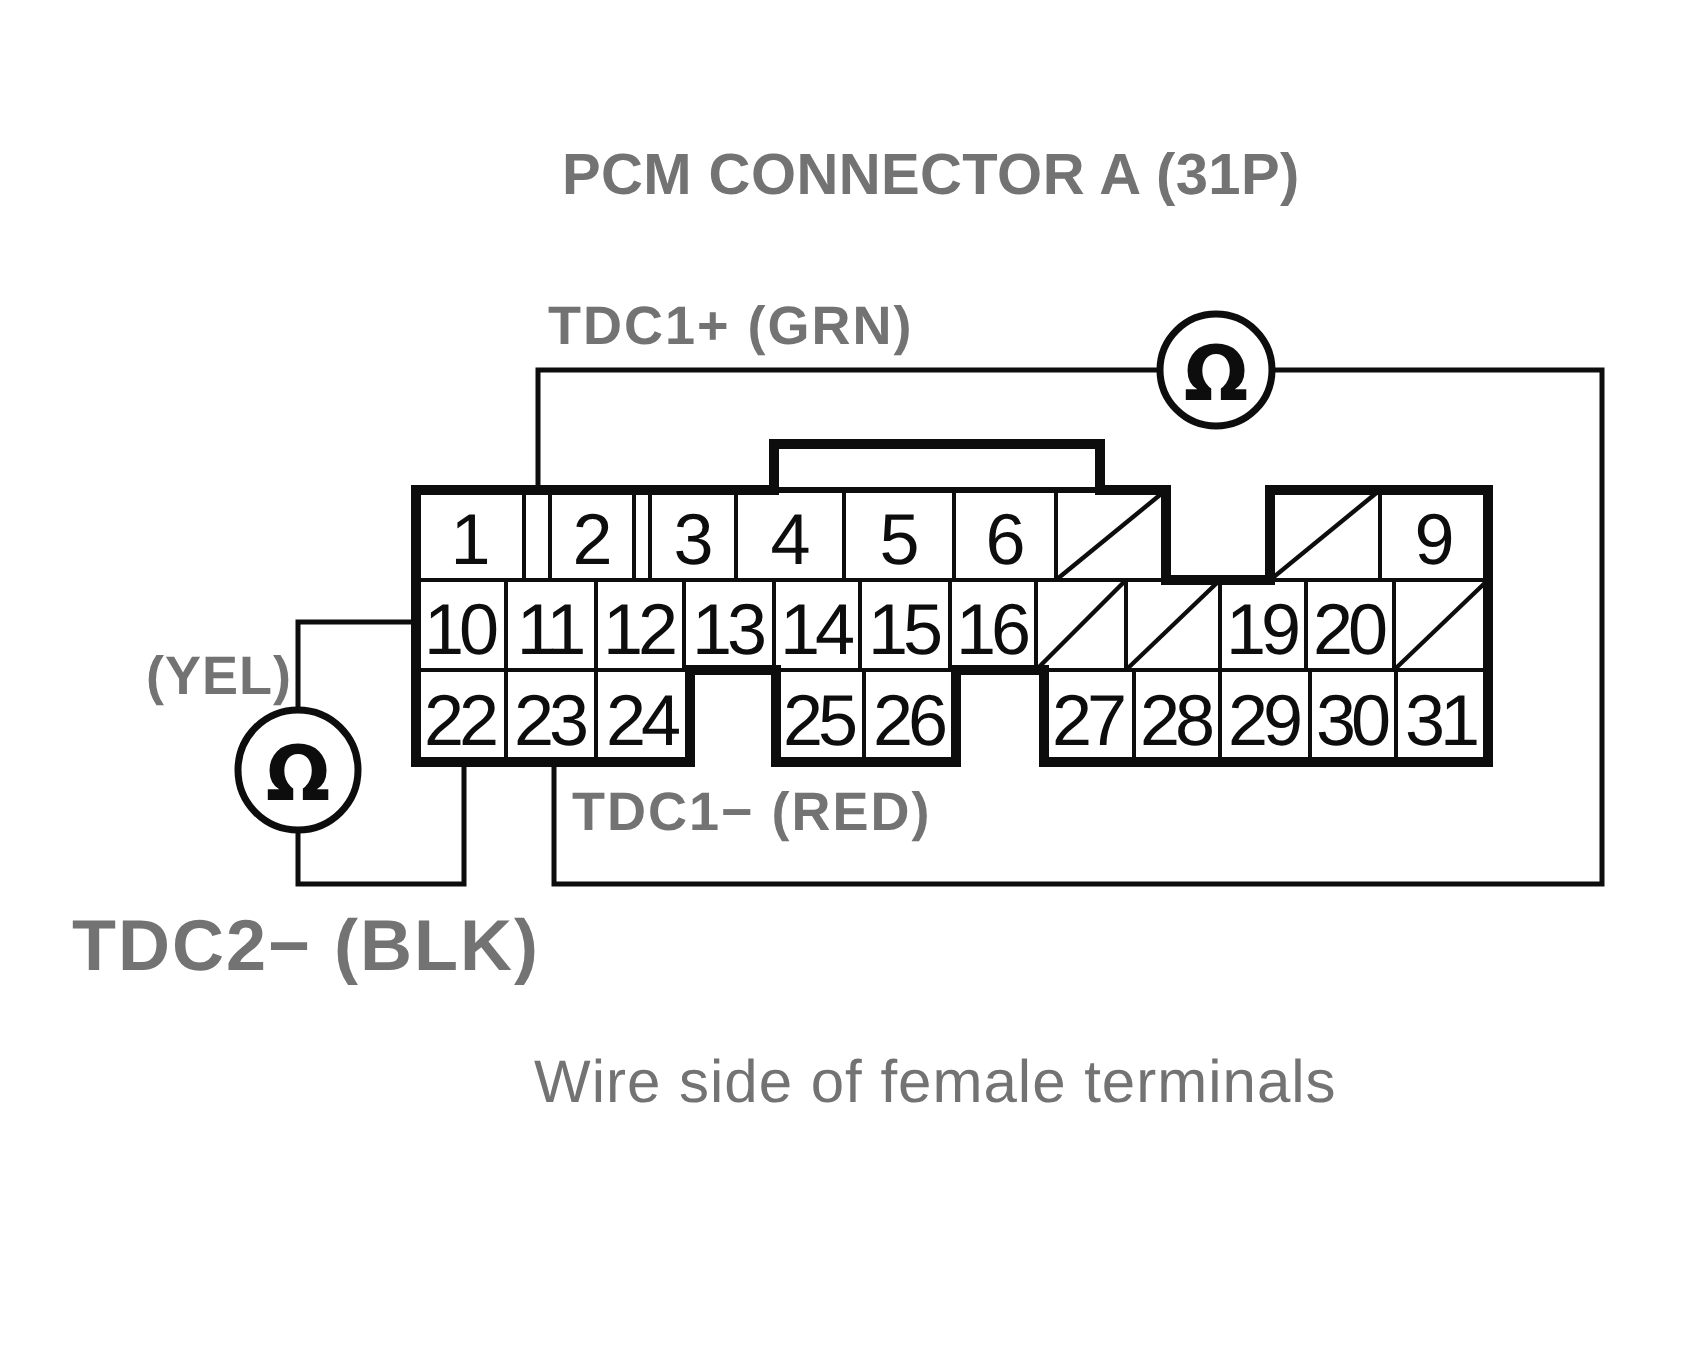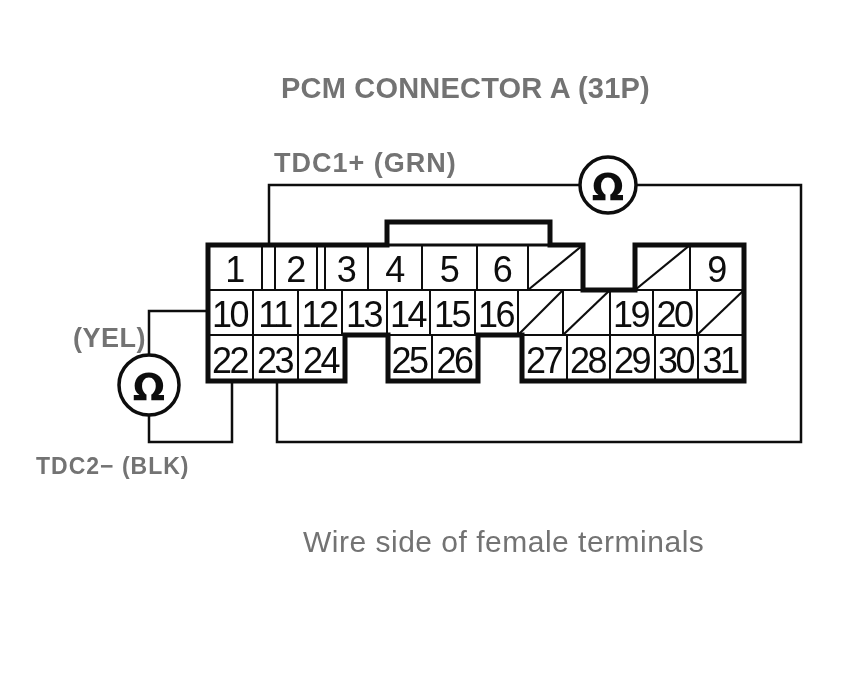--- a/index.html
+++ b/index.html
@@ -17,22 +17,22 @@
     white-space:nowrap;
     line-height:1;
     color:#737373;
   }
   .lbl.bold{font-weight:bold;}
   .title-lbl{left:281px;top:74px;font-size:29px;font-weight:bold;letter-spacing:0.2px;}
   .tdc1p-lbl{left:274px;top:150px;font-size:27px;letter-spacing:1px;text-align:right;}
   .tdc2p-lbl{left:73px;top:250px;font-size:27px;letter-spacing:0.5px;}
   .tdc2p-color-lbl{left:73px;top:279px;font-size:27px;letter-spacing:0.5px;margin-top:46px;}
   .tdc1m-lbl{left:286px;top:393px;font-size:27px;letter-spacing:1px;}
-  .tdc2m-lbl{left:36px;top:455px;font-size:23px;letter-spacing:1px;}
-  .caption-lbl{left:267px;top:527px;font-size:30px;letter-spacing:0.5px;margin-left:36px;}
+  .tdc2m-lbl{left:36px;top:455px;font-size:36px;letter-spacing:1px;}
+  .caption-lbl{left:267px;top:527px;font-size:30px;letter-spacing:0.5px;}
   .figid-lbl{left:32px;top:580px;font-size:23px;letter-spacing:0.5px;}
   .pin-num{
     font-family:"Liberation Sans",sans-serif;
     font-size:36px;
     letter-spacing:-2.5px;
     fill:#0d0d0d;
   }
   .ohm-sym{
     font-family:"DejaVu Sans",sans-serif;
     font-size:38px;
@@ -138,19 +138,20 @@
       <line class="stroke" stroke-width="3" x1="387" y1="245" x2="550" y2="245"></line>
     </g>
   </svg>
 
   <div class="lbl title-lbl">PCM CONNECTOR A (31P)</div>
 
   <div class="lbl bold tdc1p-lbl">TDC1+ (GRN)</div>
 
   <div class="lbl bold tdc2p-color-lbl">(YEL)</div>
 
+  <div class="lbl bold tdc1m-lbl">TDC1− (RED)</div>
 
   <div class="lbl bold tdc2m-lbl">TDC2− (BLK)</div>
 
   <div class="lbl caption-lbl">Wire side of female terminals</div>
 
 
 </div>
 
 </body></html>

